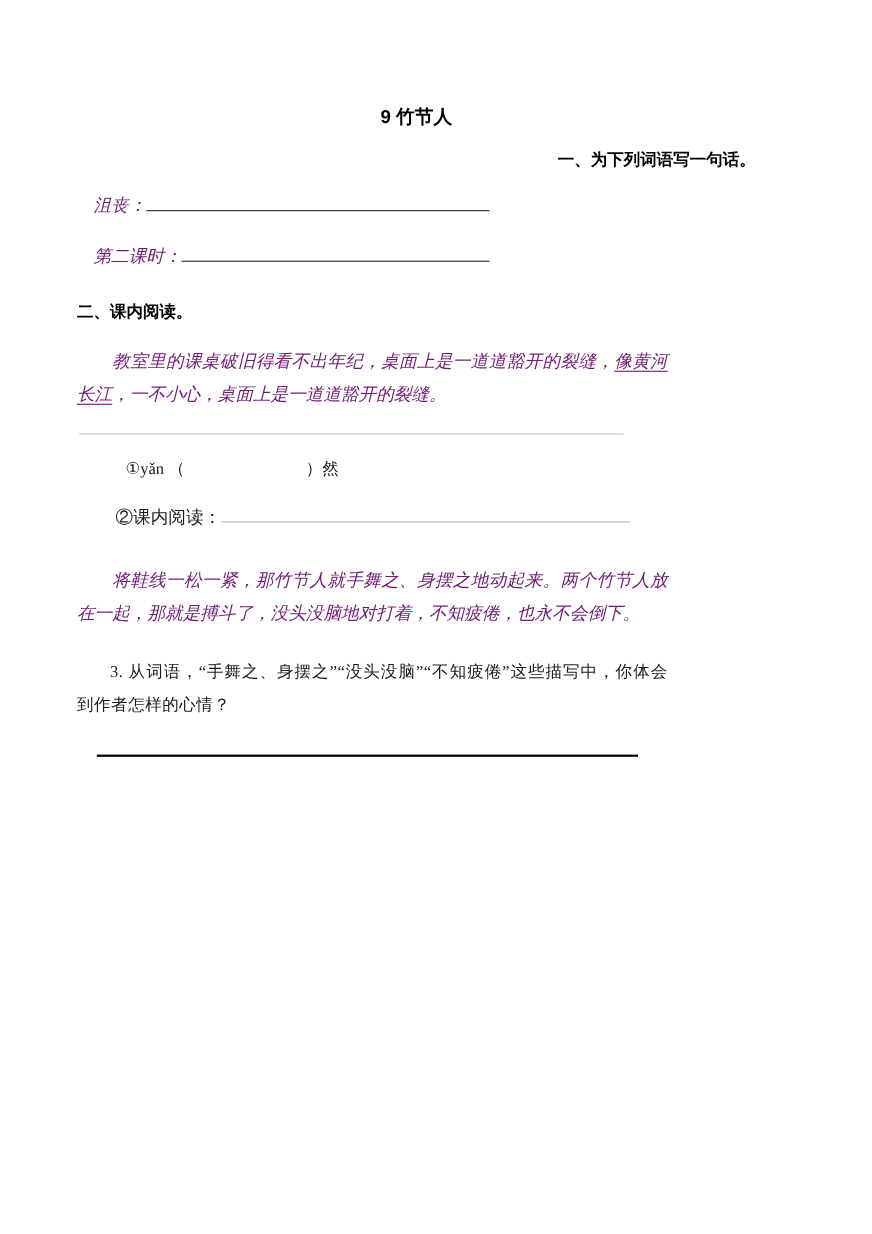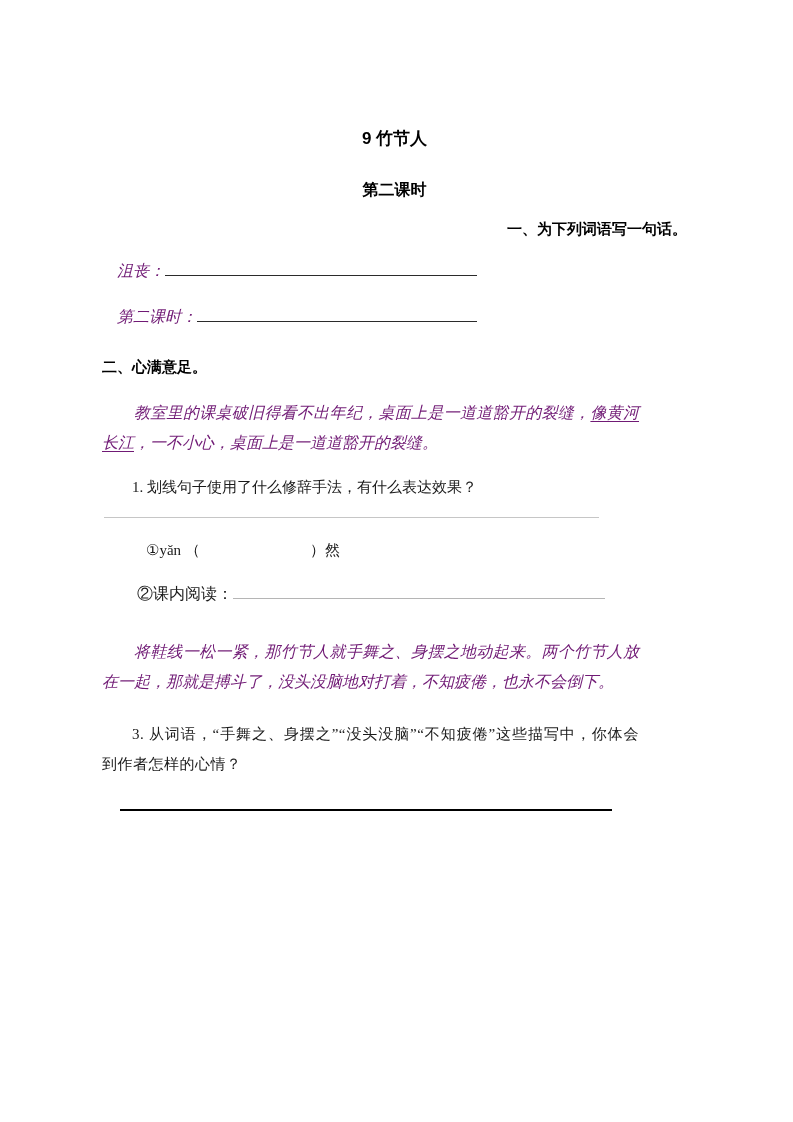--- a/index.html
+++ b/index.html
@@ -11,23 +11,22 @@
     color: #1a1a1a;
     overflow: hidden;
   }
   .page {
     position: relative;
     width: 793px;
     height: 1122px;
     background: #ffffff;
   }
   .content {
-    padding: 95px 106px 0 102px; 
+    padding: 95px 106px 0 70px; 
     width: 793px;
-    margin-top: 32px;
   }
   .doc-title {
     font-family: "Liberation Sans", sans-serif;
     font-weight: 700;
     font-size: 17px;
     line-height: 24px;
     text-align: center;
     color: #000000;
   }
   .doc-subtitle {
@@ -117,39 +116,37 @@
   .pinyin-plain { font-family: "Liberation Serif", serif; }
 </style>
 </head>
 <body>
 
 <div class="page">
   <div class="content">
 
     <div class="doc-title">9 竹节人</div>
 
-    <div class="doc-subtitle">第二课时</div>
 
     <div class="section-heading s1-heading">一、为下列词语写一句话。</div>
 
     <div class="word-row-1 kai">
       <span>沮丧：</span><span class="blank-line blank-1"></span>
     </div>
 
     <div class="word-row-2 kai">
       <span>第二课时：</span><span class="blank-line blank-2"></span>
     </div>
 
-    <div class="section-heading s2-heading">二、心满意足。</div>
+    <div class="section-heading s2-heading">二、课内阅读。</div>
 
     <div class="passage-1 kai">
       <span>教室里的课桌破旧得看不出年纪，桌面上是一道道豁开的裂缝，</span><span class="underlined">像黄河长江</span><span>，一不小心，桌面上是一道道豁开的裂缝。</span>
     </div>
 
-    <div class="question-1 song">1. 划线句子使用了什么修辞手法，有什么表达效果？</div>
 
     <div class="answer-rule-light"></div>
 
 
 
     <div class="sub-item-1 song">
       <span>①</span><span class="pinyin-plain">yǎn</span> <span>（</span><span class="paren-gap gap-item"></span><span>）</span><span>然</span>
     </div>
 
     <div class="sub-item-2 song">

